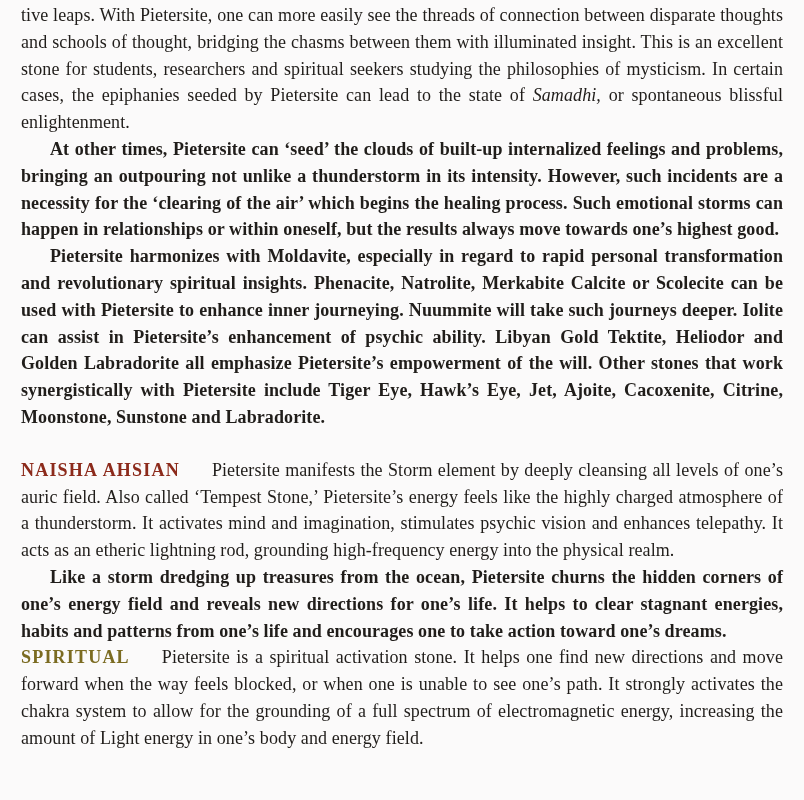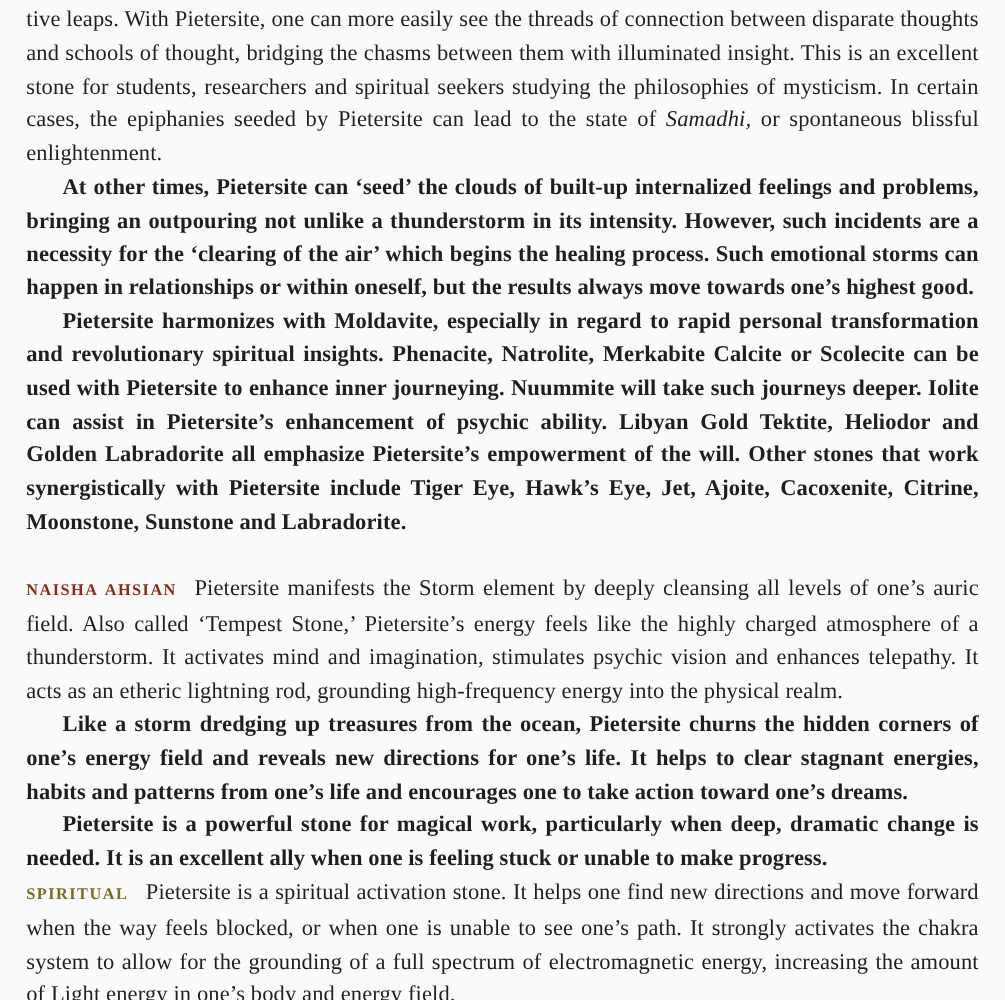--- a/index.html
+++ b/index.html
@@ -33,34 +33,33 @@
   p.para.indent {
     text-indent: 29px;
     font-weight: bold;
   }
   p.para.space-before {
     margin-top: 26px;
   }
   span.heading {
     font-weight: bold;
     letter-spacing: 1.2px;
-    font-size: 13px;
-    margin-right: 14px;
+    font-size: 18px;
+    margin-right: 32px;
     white-space: nowrap;
   }
   span.italic {
     font-style: italic;
   }
 </style>
 </head>
 <body style="background: rgb(251, 250, 250);">
 
 <div class="page">
   <div class="page-text" style="color: rgb(32, 29, 26);">
       <p class="para"><span>tive leaps. With Pietersite, one can more easily see the threads of connection between disparate thoughts and schools of thought, bridging the chasms between them with illuminated insight. This is an excellent stone for students, researchers and spiritual seekers studying the philosophies of mysticism. In certain cases, the epiphanies seeded by Pietersite can lead to the state of </span><span class="italic">Samadhi,</span><span> or spontaneous blissful enlightenment.</span></p>
       <p class="para indent"><span>At other times, Pietersite can ‘seed’ the clouds of built-up internalized feelings and problems, bringing an outpouring not unlike a thunderstorm in its intensity. However, such incidents are a necessity for the ‘clearing of the air’ which begins the healing process. Such emotional storms can happen in relationships or within oneself, but the results always move towards one’s highest good.</span></p>
       <p class="para indent"><span>Pietersite harmonizes with Moldavite, especially in regard to rapid personal transformation and revolutionary spiritual insights. Phenacite, Natrolite, Merkabite Calcite or Scolecite can be used with Pietersite to enhance inner journeying. Nuummite will take such journeys deeper. Iolite can assist in Pietersite’s enhancement of psychic ability. Libyan Gold Tektite, Heliodor and Golden Labradorite all emphasize Pietersite’s empowerment of the will. Other stones that work synergistically with Pietersite include Tiger Eye, Hawk’s Eye, Jet, Ajoite, Cacoxenite, Citrine, Moonstone, Sunstone and Labradorite.</span></p>
       <p class="para space-before"><span class="heading" style="color: rgb(140, 42, 27);">NAISHA AHSIAN</span><span>Pietersite manifests the Storm element by deeply cleansing all levels of one’s auric field. Also called ‘Tempest Stone,’ Pietersite’s energy feels like the highly charged atmosphere of a thunderstorm. It activates mind and imagination, stimulates psychic vision and enhances telepathy. It acts as an etheric lightning rod, grounding high-frequency energy into the physical realm.</span></p>
       <p class="para indent"><span>Like a storm dredging up treasures from the ocean, Pietersite churns the hidden corners of one’s energy field and reveals new directions for one’s life. It helps to clear stagnant energies, habits and patterns from one’s life and encourages one to take action toward one’s dreams.</span></p>
-      <p class="para indent"><span>Pietersite is a powerful stone for magical work, particularly when deep, dramatic change is needed. It is an excellent ally when one is feeling stuck or unable to make progress.</span></p>
       <p class="para"><span class="heading" style="color: rgb(123, 107, 33);">SPIRITUAL</span><span>Pietersite is a spiritual activation stone. It helps one find new directions and move forward when the way feels blocked, or when one is unable to see one’s path. It strongly activates the chakra system to allow for the grounding of a full spectrum of electromagnetic energy, increasing the amount of Light energy in one’s body and energy field.</span></p>
     </div>
 </div>
 
 </body></html>

